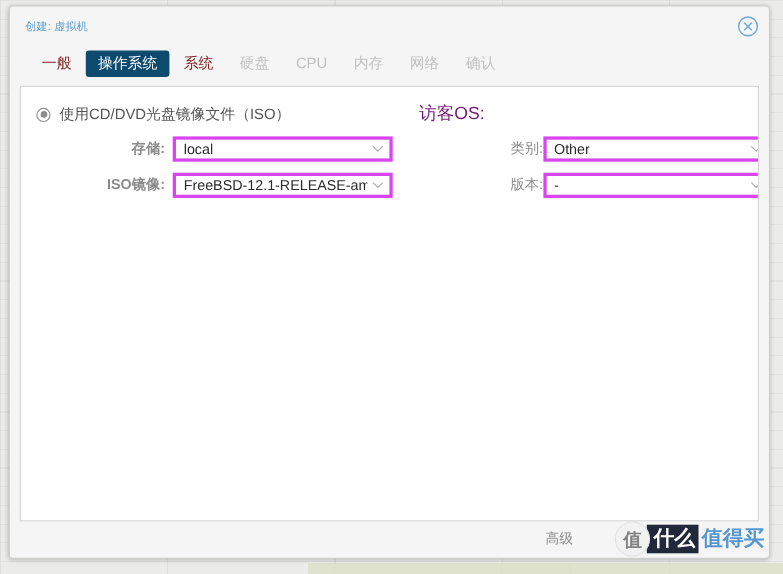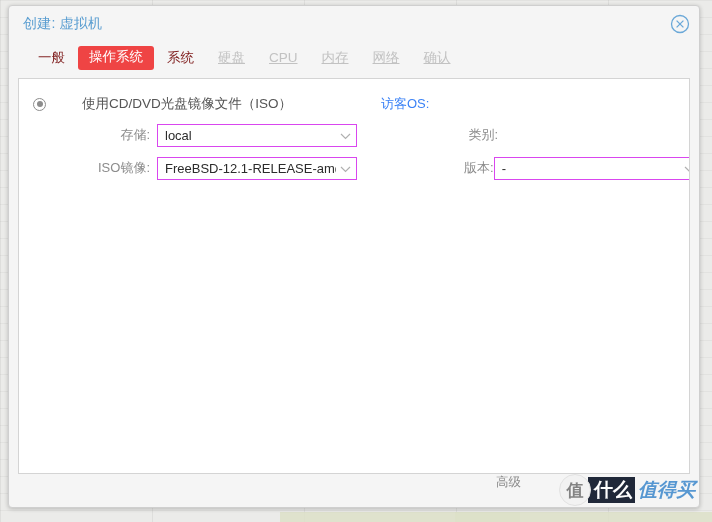--- a/index.html
+++ b/index.html
@@ -62,21 +62,21 @@
   .titlebar {
     height: 36px;
     flex: 0 0 36px;
     display: flex;
     align-items: center;
     padding: 0 10px 0 14px;
     position: relative;
   }
   .title-text {
     color: #5b9ed1;
-    font-size: 14px;
+    font-size: 10px;
     letter-spacing: .2px;
     white-space: nowrap;
   }
   .close-btn {
     position: absolute;
     right: 9px;
     top: 8px;
     width: 20px;
     height: 20px;
     cursor: pointer;
@@ -93,28 +93,26 @@
   .tab {
     font-size: 13.5px;
     padding: 4px 11px;
     border-radius: 3px;
     color: #7f1d1d;
     white-space: nowrap;
     cursor: pointer;
     line-height: 16px;
   }
   .tab.active {
-    background: #ef4444;
+    background: #0c4a6e;
     color: #ffffff;
-    font-family: Liberation Mono, monospace;
   }
   .tab.disabled {
     color: #c2c2c2;
     cursor: default;
-    text-decoration: underline;
   }
 
   .content {
     flex: 1 1 auto;
     margin: 4px 9px 0 9px;
     background: #ffffff;
     border: 1px solid #d4d4d4;
     position: relative;
     overflow: hidden;
   }
@@ -139,21 +137,20 @@
     top: 13px;
     width: 320px;
   }
 
   .radio-row {
     display: flex;
     align-items: center;
     height: 24px;
     margin-bottom: 4px;
     cursor: pointer;
-    gap: 28px;
   }
   .radio {
     width: 13px;
     height: 13px;
     border-radius: 50%;
     border: 1px solid #8d8d8d;
     background: #fff;
     margin-right: 8px;
     flex: 0 0 13px;
     box-sizing: border-box;
@@ -180,26 +177,26 @@
     align-items: center;
     height: 30px;
     margin-bottom: 3px;
   }
   .field-label {
     font-size: 13px;
     color: #8c8c8c;
     text-align: right;
     white-space: nowrap;
   }
-  .lbl-left  { width: 117px; padding-right: 7px; }
+  .lbl-left  { width: 117px; padding-right: 7px; font-weight: bold; }
   .lbl-right { width: 100px; padding-right: 0px; text-align: right; margin-left: 17px; }
 
   .select {
     height: 23px;
-    border: 1px solid #d946ef;
+    border: 3px solid #d946ef;
     background: #ffffff;
     display: flex;
     align-items: center;
     justify-content: space-between;
     padding: 0 5px 0 7px;
     box-sizing: border-box;
     cursor: pointer;
     overflow: hidden;
   }
   .select-left { width: 200px; }
@@ -211,33 +208,33 @@
     overflow: hidden;
     text-overflow: clip;
     line-height: 21px;
   }
   .chev {
     flex: 0 0 auto;
     margin-left: 4px;
   }
 
   .section-label {
-    font-size: 13px;
-    color: #3b82f6;
+    font-size: 16px;
+    color: #701a75;
     height: 24px;
     line-height: 24px;
     margin-bottom: 4px;
     white-space: nowrap;
   }
 
   .footer {
     flex: 0 0 33px;
     height: 33px;
     display: flex;
-    align-items: flex-start;
+    align-items: center;
     justify-content: flex-end;
     padding: 0 16px 0 0;
     position: relative;
   }
   .advanced {
     font-size: 12.5px;
     color: #8a8a8a;
     cursor: pointer;
     margin-right: 162px;
   }
@@ -276,21 +273,20 @@
     padding: 2px 3px 2px 6px;
     letter-spacing: 0px;
     line-height: 22px;
   }
   .wm-outline {
     color: #4a90cf;
     font-size: 19px;
     font-weight: bold;
     line-height: 22px;
     padding: 1px 4px 2px 3px;
-    font-style: italic;
   }
 </style>
 </head>
 <body>
 
 <div class="backdrop">
   <div class="backdrop-band"></div>
   <div class="backdrop-band2"></div>
 </div>
 
@@ -355,20 +351,28 @@
 
 
       </div>
 
       <div class="col-right">
 
         <div class="section-label">访客OS:</div>
 
         <div class="field-row">
           <span class="field-label lbl-right">类别:</span>
+          <div class="select select-right">
+            <span class="select-value">Other</span>
+            <span class="chev">
+              <svg width="11" height="8" viewBox="0 0 11 8">
+                  <polyline points="1,2 5.5,6.4 10,2" fill="none" stroke="#b0b0b0" stroke-width="1.2"></polyline>
+                </svg>
+            </span>
+          </div>
         </div>
 
         <div class="field-row">
           <span class="field-label lbl-right">版本:</span>
           <div class="select select-right">
             <span class="select-value">-</span>
             <span class="chev">
               <svg width="11" height="8" viewBox="0 0 11 8">
                   <polyline points="1,2 5.5,6.4 10,2" fill="none" stroke="#b0b0b0" stroke-width="1.2"></polyline>
                 </svg>

